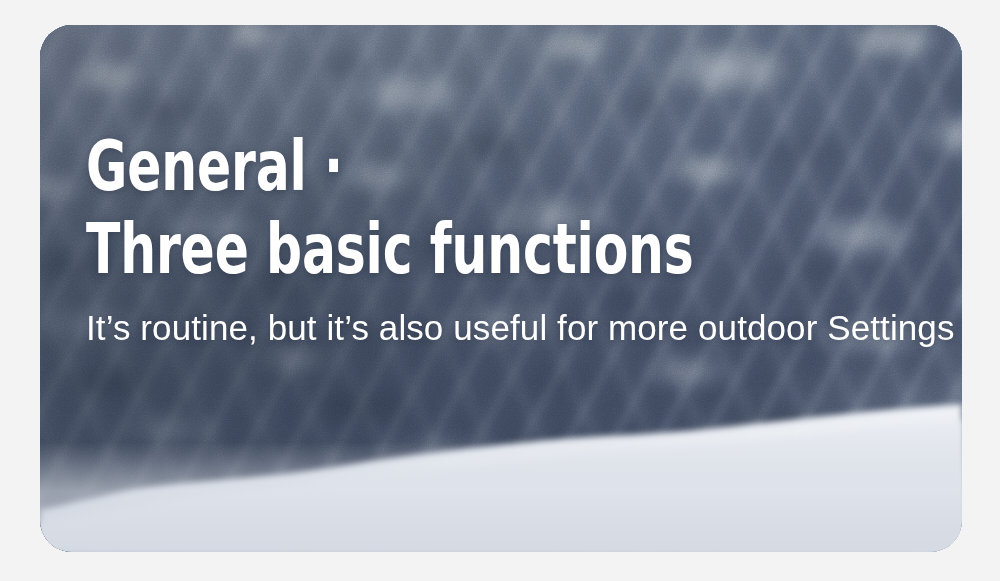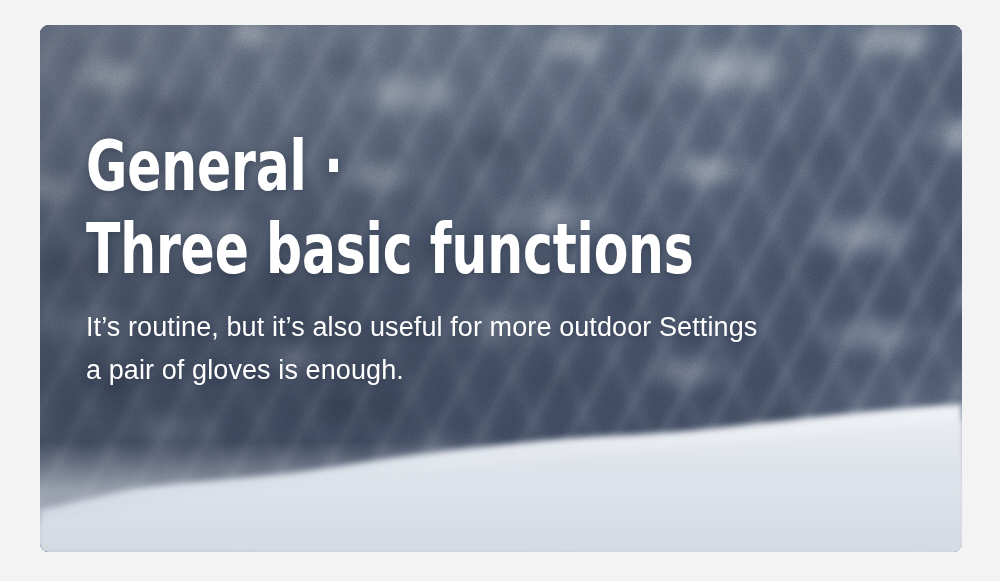--- a/index.html
+++ b/index.html
@@ -21,21 +21,21 @@
     background: #f3f3f3;
   }
 
   
   .hero-card {
     position: absolute;
     left: 40px;
     top: 25px;
     width: 922px;
     height: 527px;
-    border-radius: 9px;
+    border-radius: 32px;
     overflow: hidden;
     background: #3b82f6;
   }
 
   
   .photo {
     position: absolute;
     inset: 0;
     background-color: #5d6878;
   }
@@ -204,21 +204,21 @@
     white-space: nowrap;
     text-shadow: 0 2px 9px rgba(30,40,58,.45);
   }
   .headline .hl-line { display: block; }
 
   .subcopy {
     margin: 16px 0 0 0;
     color: #ffffff;
     font-family: "Liberation Sans", sans-serif;
     font-weight: 400;
-    font-size: 27px;
+    font-size: 35px;
     line-height: 43px;
     letter-spacing: .1px;
     text-shadow: 0 1px 7px rgba(30,40,58,.45);
   }
   .subcopy .sub-line { display: block; white-space: nowrap; }
 </style>
 </head>
 <body>
 
 <div class="page">
@@ -273,18 +273,17 @@
       <div class="snow-sheen"></div>
     </div>
 
     <div class="text-block">
       <h1 class="headline">
         <span class="hl-line">General ·</span>
         <span class="hl-line">Three basic functions</span>
       </h1>
       <p class="subcopy">
         <span class="sub-line">It’s routine, but it’s also useful for more outdoor Settings</span>
-        <span class="sub-line">a pair of gloves is enough.</span>
       </p>
     </div>
 
   </div>
 </div>
 
 </body></html>

